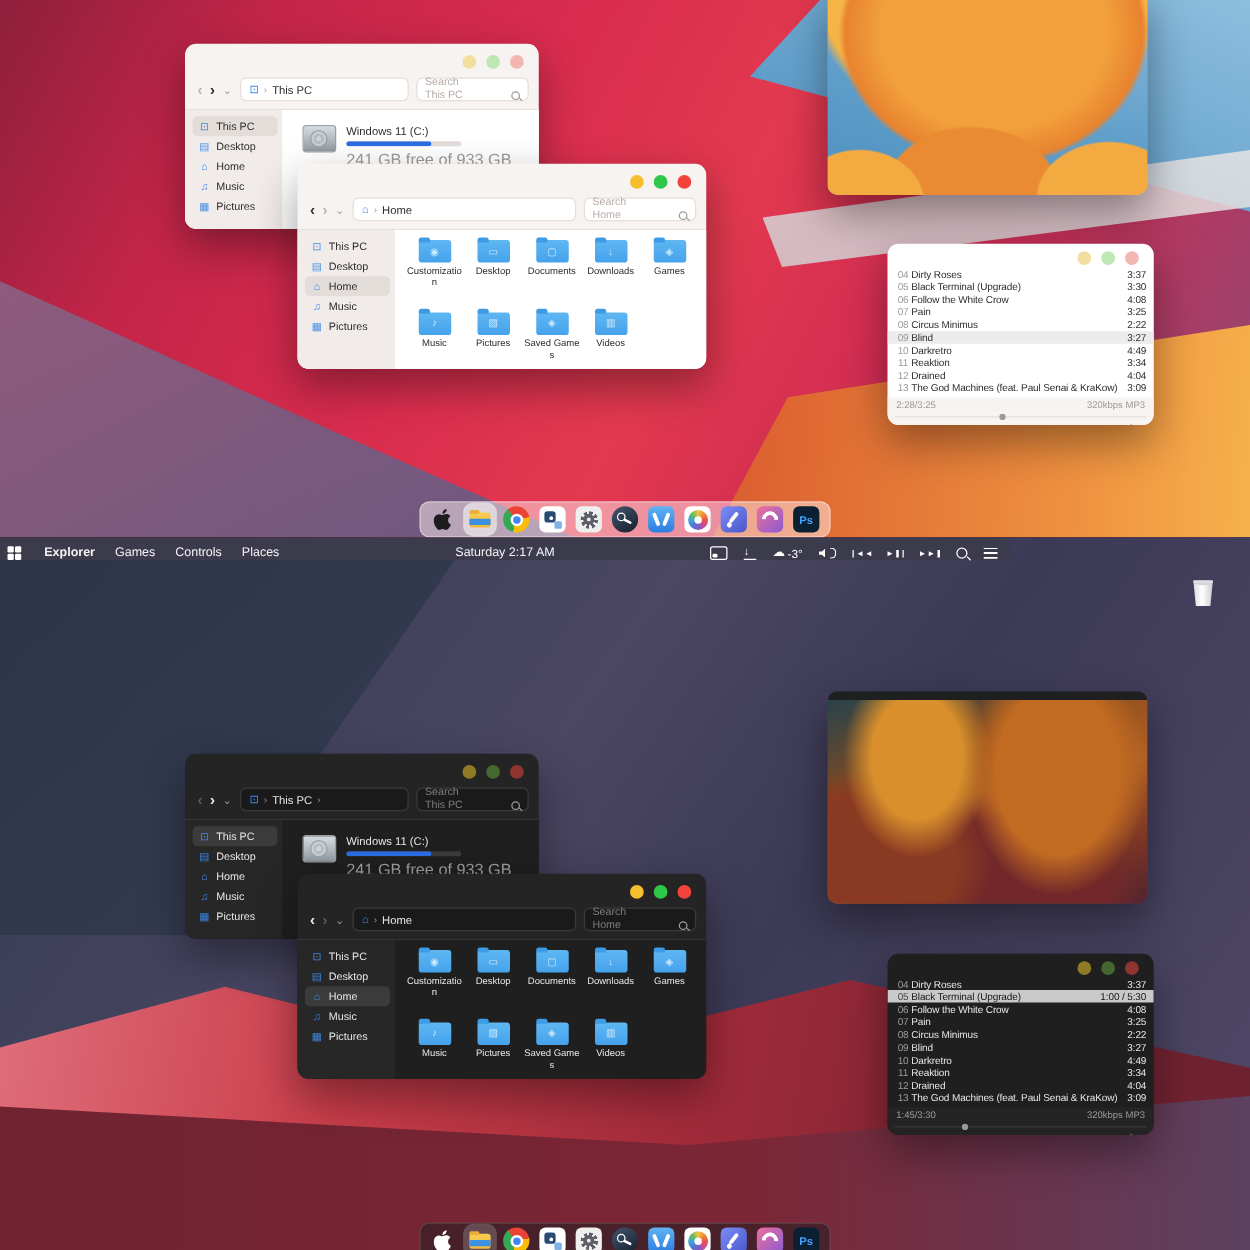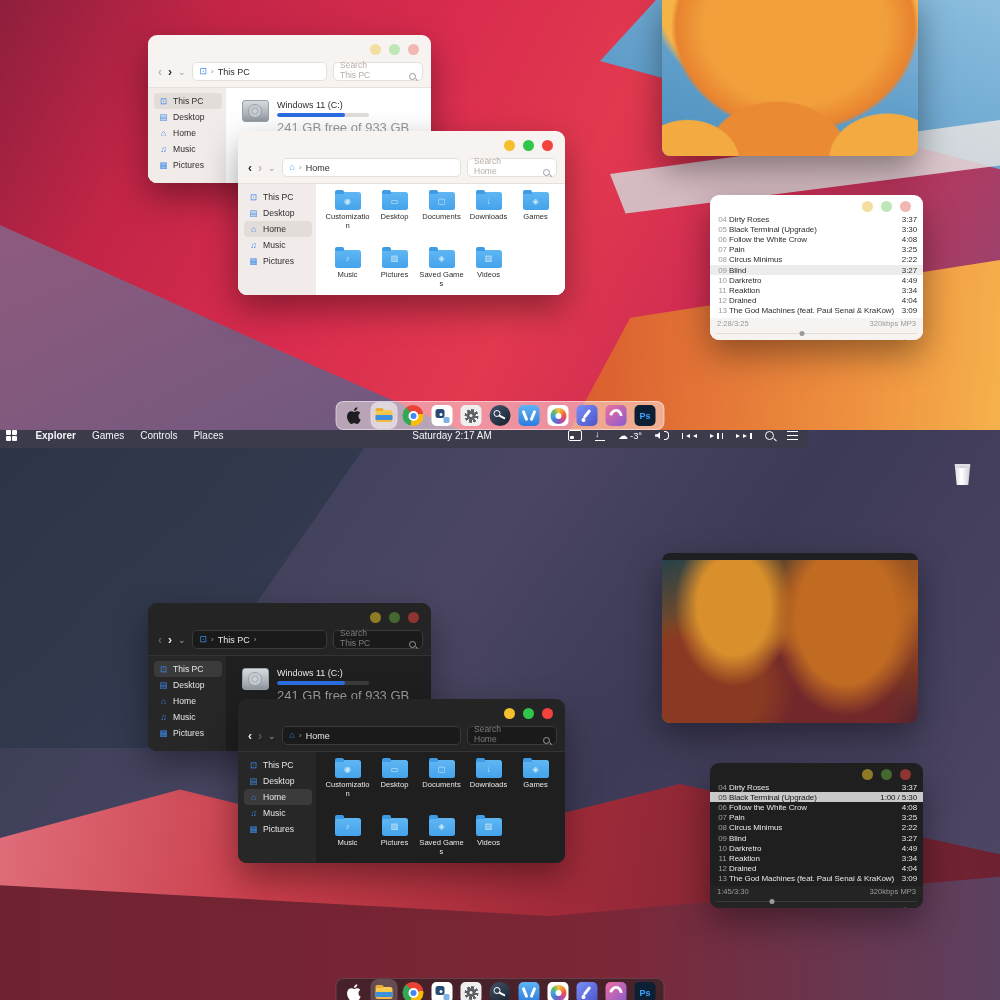--- a/index.html
+++ b/index.html
@@ -131,27 +131,27 @@
       linear-gradient(195deg,#8cb9dc 0%,#609fca 55%,#4f90bf 100%);}
   .img-dark{height:calc(100% - 7px);
     background:
       radial-gradient(110px 150px at 72% 35%,#c06a22 0 45%,rgba(0,0,0,0) 66%),
       radial-gradient(95px 130px at 28% 28%,#d9902c 0 38%,rgba(0,0,0,0) 62%),
       radial-gradient(150px 110px at 12% 80%,#8a3a22 0 48%,rgba(0,0,0,0) 68%),
       radial-gradient(160px 120px at 55% 95%,#72282a 0 50%,rgba(0,0,0,0) 70%),
       linear-gradient(155deg,#27424b 0%,#8a4b1e 32%,#b06023 58%,#7a3424 82%,#4f2330 100%);}
   
   .menubar{position:absolute;left:0;top:0;width:808px;height:18px;background:#3b3b4c;
-    display:flex;align-items:flex-start;color:#f4f4f6;font-size:10px;z-index:50;}
+    display:flex;align-items:flex-end;color:#f4f4f6;font-size:10px;z-index:50;}
   .mb-left{display:flex;align-items:center;gap:16px;padding-left:6px;}
   .grid4{display:grid;grid-template-columns:5px 5px;grid-template-rows:5px 5px;gap:1.4px;margin-right:2px;}
   .grid4 i{background:#fff;border-radius:1px;}
   .menu-item{cursor:default;}
   .m-bold{font-weight:700;}
-  .mb-clock{position:absolute;left:50%;transform:translateX(-50%);font-size:10px;margin-left:48px;}
+  .mb-clock{position:absolute;left:50%;transform:translateX(-50%);font-size:10px;}
   .mb-tray{margin-left:auto;display:flex;align-items:center;gap:13px;padding-right:10px;color:#fff;}
   .ti{display:inline-flex;align-items:center;gap:2px;}
   .t-wall{width:12px;height:9px;border:1.2px solid #fff;border-radius:2px;position:relative;}
   .t-wall::after{content:"";position:absolute;left:1px;bottom:1px;width:4px;height:3px;background:#fff;border-radius:1px;}
   .t-dl{width:10px;text-align:center;border-bottom:1.4px solid #fff;font-size:9px;line-height:9px;padding-bottom:.5px;}
   .t-cloud{font-size:10px;line-height:10px;}
   .t-temp{font-size:9.4px;}
   .sarc{width:3.5px;height:7px;border:1.4px solid #fff;border-left:none;border-radius:0 4px 4px 0;}
   .t-search{width:7px;height:7px;border:1.4px solid #fff;border-radius:50%;position:relative;}
   .t-search::after{content:"";position:absolute;width:3.5px;height:1.4px;background:#fff;

